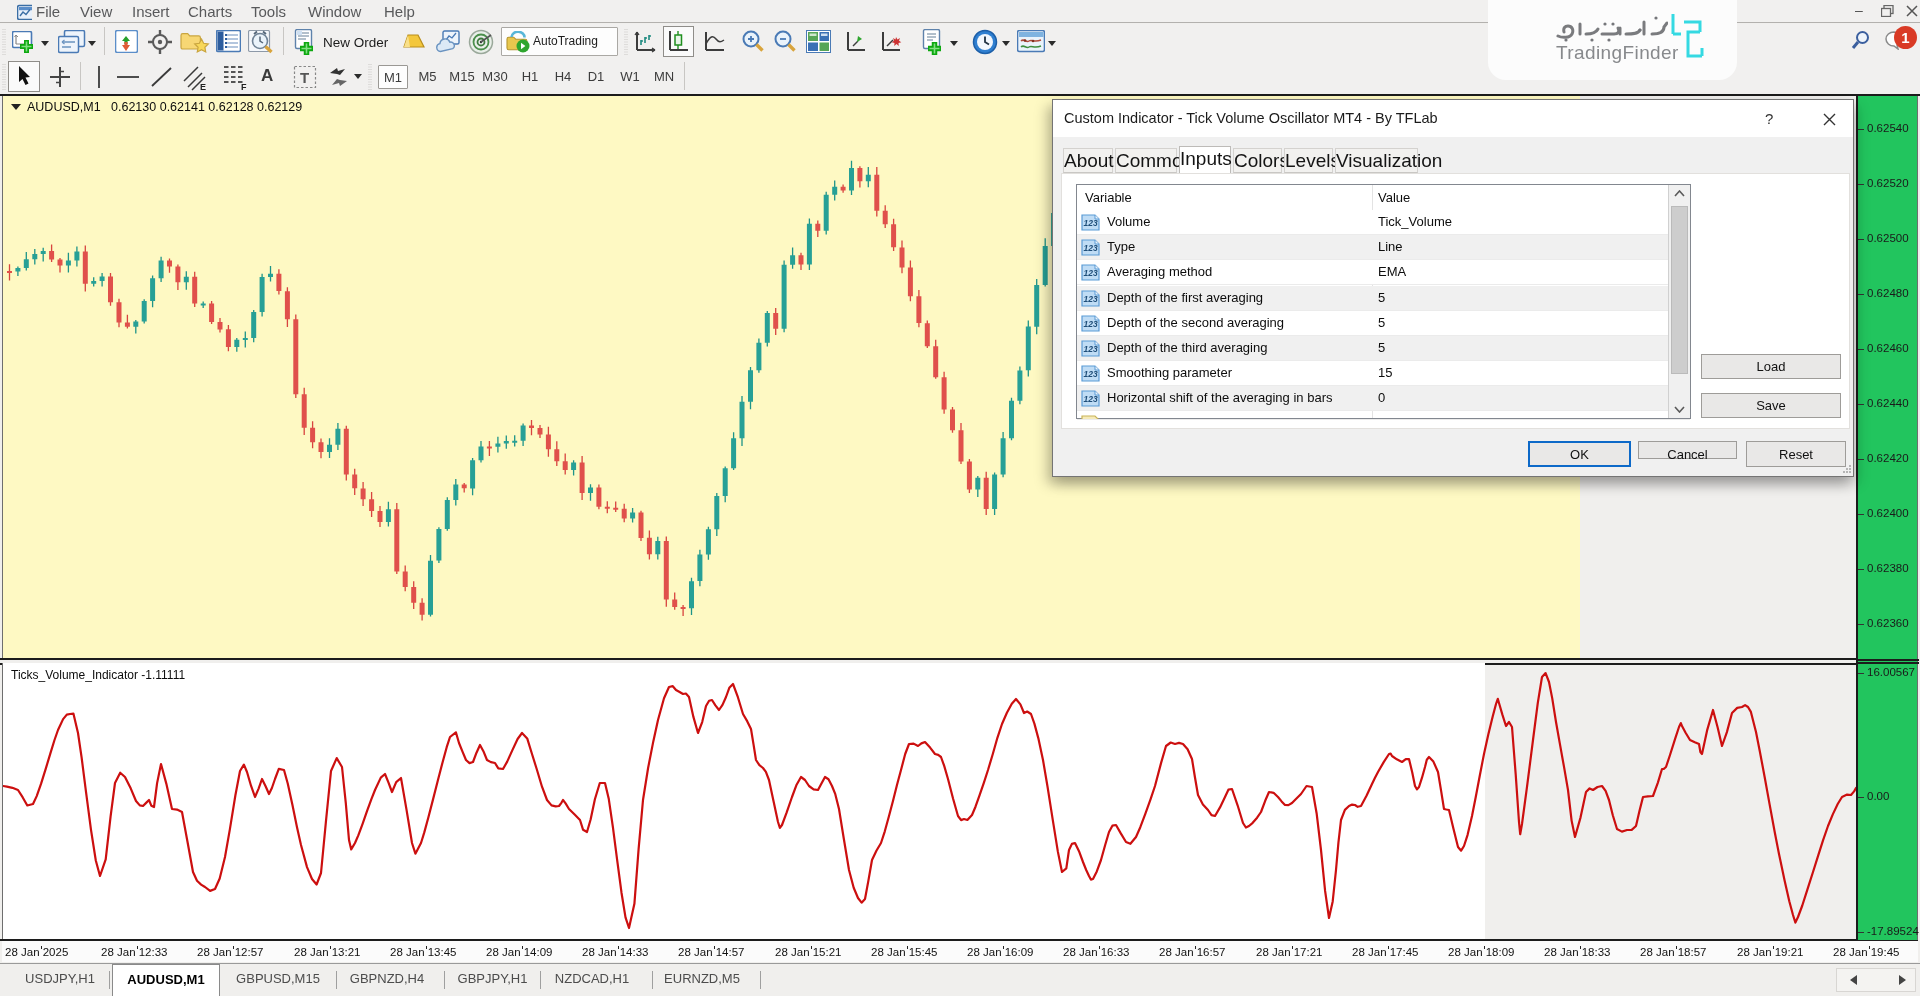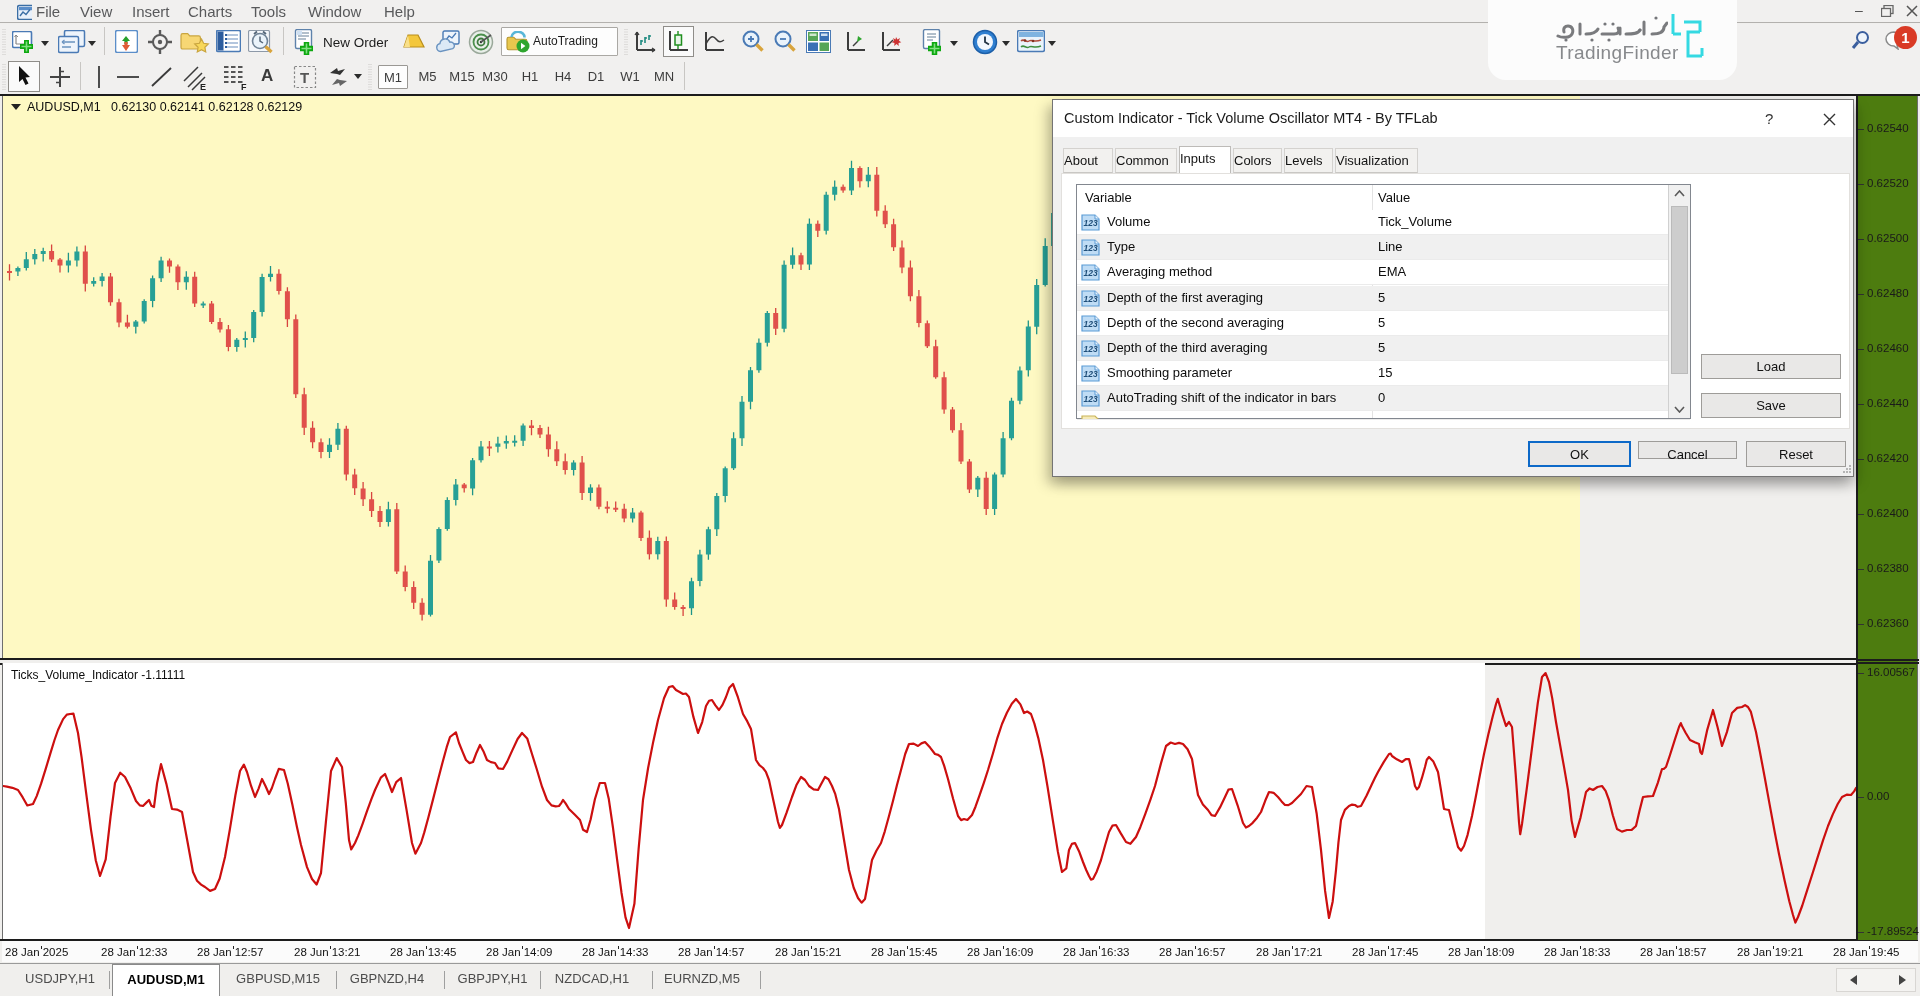--- a/index.html
+++ b/index.html
@@ -6,36 +6,36 @@
 html,body{width:1920px;height:996px;overflow:hidden;font-family:"Liberation Sans",sans-serif;background:#f0efed}
 .abs{position:absolute}
 .menubar{position:absolute;left:0;top:0;width:1920px;height:23px;background:#f1f0ef;border-bottom:1px solid #b3b1ae}
 .menubar span{position:absolute;top:3px;font-size:15px;color:#58595b}
 .tb1{position:absolute;left:0;top:24px;width:1920px;height:36px;background:#f1f0ef}
 .tb2{position:absolute;left:0;top:60px;width:1920px;height:34px;background:#f1f0ef}
 .vsep{position:absolute;width:1px;background:#c8c6c3;top:3px;height:28px}
 .tf{position:absolute;top:5px;height:24px;font-size:13px;color:#3c3c3c;text-align:center;line-height:24px}
 .tfsel{background:#fdfdfd;border:1px solid #9a9894;border-radius:1px}
 .chartw{position:absolute;left:2px;top:96px;width:1578px;height:563px;background:#fef9c3;border-left:1px solid #6e6e6e}
-.pscale{position:absolute;left:1856px;top:96px;width:62px;height:844px;background:#4d7c0f;border-right:1px solid #6e6e6e;border-left:2px solid #1c1c1c}
+.pscale{position:absolute;left:1856px;top:96px;width:62px;height:844px;background:#22c55e;border-right:1px solid #6e6e6e;border-left:2px solid #1c1c1c}
 .pscale div{position:absolute;left:9px;font-size:11.5px;color:#1a1a1a}
 .tick{position:absolute;left:0;width:6px;height:1px;background:#333}
 .indw{position:absolute;left:2px;top:663px;width:1483px;height:277px;background:#fff;border-left:1px solid #6e6e6e}
 .axis{position:absolute;left:2px;top:941px;width:1916px;height:21px;background:#fbfbfb}
 .axis div{position:absolute;top:5px;font-size:11.5px;color:#111;white-space:nowrap}
 .atick{position:absolute;top:0;width:1px;height:3px;background:#222}
 .blkline{position:absolute;background:#1c1c1c}
 .tabbar{position:absolute;left:0;top:963px;width:1920px;height:33px;background:#f0efed;border-top:1px solid #9a9a9a}
 .tabbar .t{position:absolute;top:0;height:32px;line-height:30px;font-size:13px;color:#4c4c4c;text-align:center}
 .tabbar .sep{position:absolute;top:7px;width:1px;height:18px;background:#9f9f9f}
 .tabact{background:#fff;border:1px solid #8a8a8a;border-bottom:none;color:#000 !important;font-weight:bold}
 .dlg{position:absolute;left:1052px;top:99px;width:802px;height:378px;background:#f0f0f0;border:1px solid #747474;box-shadow:-5px 7px 12px rgba(0,0,0,.25), 5px 7px 12px rgba(0,0,0,.15)}
 .dlgtitle{position:absolute;left:0;top:0;width:100%;height:37px;background:#fff}
 .dlgtitle .txt{position:absolute;left:11px;top:10px;font-size:14.5px;color:#1b1b1b}
-.dtab{position:absolute;top:48px;height:25px;background:#f2f1ef;border:1px solid #d4d2cf;border-bottom:1px solid #c9c7c4;font-size:13px;color:#141414;text-align:left;line-height:24px}
+.dtab{position:absolute;top:48px;height:25px;background:#f2f1ef;border:1px solid #d4d2cf;border-bottom:1px solid #c9c7c4;font-size:19px;color:#141414;text-align:left;line-height:24px}
 .dtabsel{top:46px;height:27px;background:#fff;border:1px solid #bdbbb8;border-bottom:none;z-index:3}
 .pane{position:absolute;left:8px;top:73px;width:789px;height:256px;background:#fff;border:1px solid #e2e0dd}
 .grid{position:absolute;left:14px;top:10px;width:615px;height:235px;background:#fff;border:1px solid #82878f}
 .gr{position:absolute;left:0;width:100%;height:25px;border-bottom:1px solid #ebebeb}
 .gr .ic{position:absolute;left:4px;top:3px;width:20px;height:18px}
 .gr .lab{position:absolute;left:30px;top:4px;font-size:13px;color:#0d0d0d;white-space:nowrap}
 .gr .val{position:absolute;left:301px;top:4px;font-size:13px;color:#0d0d0d}
 .btn{position:absolute;background:#e9e8e7;border:1px solid #9e9c99;font-size:13px;color:#111;text-align:center}
 .sb{position:absolute;right:0;top:0;width:22px;height:233px;background:#f0f0f0;border-left:1px solid #d0d0d0}
 .sbthumb{position:absolute;left:2px;top:21px;width:17px;height:168px;background:#cdcdcd;border:1px solid #bababa}
@@ -346,21 +346,21 @@
     <div class="blkline" style="left:0;top:563px;width:61px;height:2px"></div>
     <div class="blkline" style="left:0;top:566px;width:61px;height:2px"></div>
   </div>
 <div class="axis">
     <div style="left:3px">28 Jan 2025</div>
     <div class="atick" style="left:39px"></div>
     <div style="left:99px">28 Jan 12:33</div>
     <div class="atick" style="left:135px"></div>
     <div style="left:195px">28 Jan 12:57</div>
     <div class="atick" style="left:231px"></div>
-    <div style="left:292px">28 Jun 13:21</div>
+    <div style="left:292px">28 Jan 13:21</div>
     <div class="atick" style="left:328px"></div>
     <div style="left:388px">28 Jan 13:45</div>
     <div class="atick" style="left:424px"></div>
     <div style="left:484px">28 Jan 14:09</div>
     <div class="atick" style="left:520px"></div>
     <div style="left:580px">28 Jan 14:33</div>
     <div class="atick" style="left:616px"></div>
     <div style="left:676px">28 Jan 14:57</div>
     <div class="atick" style="left:712px"></div>
     <div style="left:773px">28 Jan 15:21</div>
@@ -534,21 +534,21 @@
           </svg>
           <div class="lab">Smoothing parameter</div>
           <div class="val">15</div>
         </div>
         <div class="gr" style="top:201px;background:#f0f0f0">
           <svg class="ic" viewBox="0 0 20 18">
             <path d="M1 2h13l4 4v11H1z" fill="#bfdcf5" stroke="#5b9bd5" stroke-width="1.2"></path>
             <path d="M14 2v4h4" fill="#e8f2fb" stroke="#5b9bd5" stroke-width="1"></path>
             <text x="2.5" y="13" font-size="8.5" font-weight="bold" font-style="italic" fill="#1f4e79">123</text>
           </svg>
-          <div class="lab">AutoTrading shift of the indicator in bars</div>
+          <div class="lab">Horizontal shift of the averaging in bars</div>
           <div class="val">0</div>
         </div>
         <div class="gr" style="top:227px;height:8px;overflow:hidden">
           <svg class="ic" style="top:2px" viewBox="0 0 20 18">
             <path d="M1 2h13l4 4v11H1z" fill="#f5eab8" stroke="#c9b458" stroke-width="1.2"></path>
           </svg>
         </div>
         <div class="sb">
           <svg class="abs" style="left:5px;top:5px" width="11" height="7">
             <path d="M1 6l4.5-5L10 6" stroke="#5a5a5a" stroke-width="1.6" fill="none"></path>

